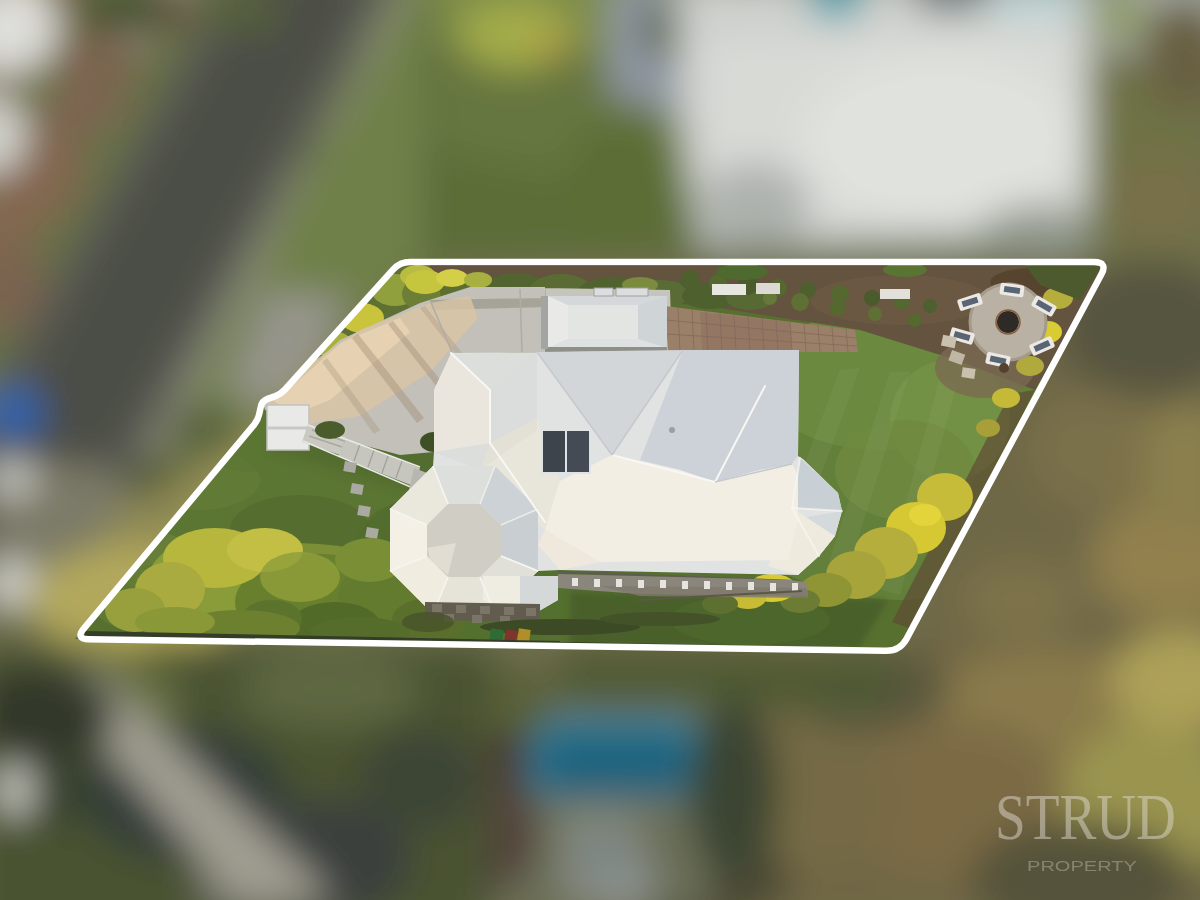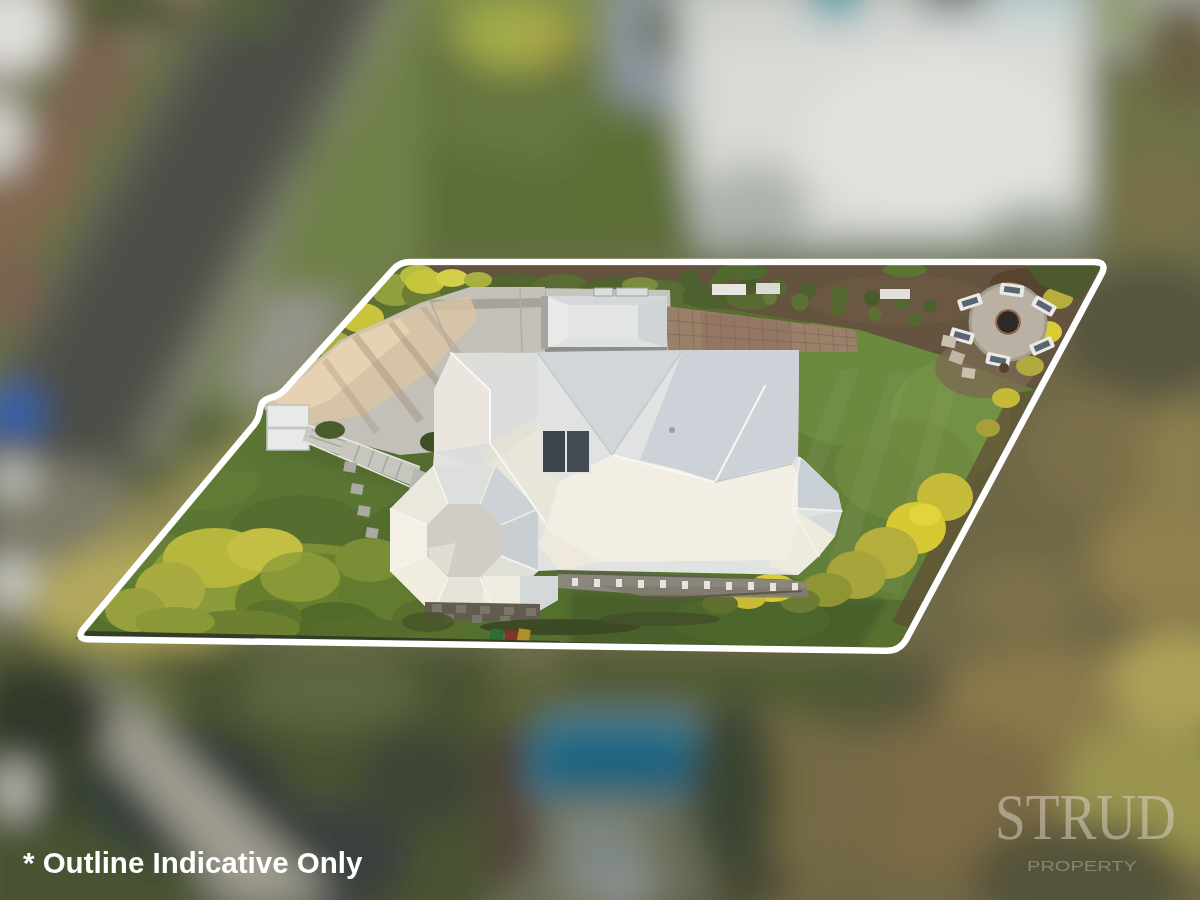--- a/index.html
+++ b/index.html
@@ -525,14 +525,13 @@
   </g>
 
   <text x="995" y="839" font-family="Liberation Serif, serif" font-size="66" fill="rgba(222,216,205,0.5)" textLength="181" lengthAdjust="spacingAndGlyphs">STRUD</text>
 
   <text x="1027" y="871" font-family="Liberation Sans, sans-serif" font-size="15" fill="rgba(215,210,198,0.38)" textLength="110" lengthAdjust="spacingAndGlyphs">PROPERTY</text>
 
   <path d="M393.3,269.4 Q400,262 410.0,262.0 L1094.0,262.0 Q1108,262 1101.4,274.3 L906.6,638.7 Q900,651 886.0,650.8 L89.0,639.2 Q75,639 84.0,628.3 L254.2,424.6 Q258,420 259.2,414.1 L260.8,406.9 Q262,401 267.6,398.9 L275.4,396.1 Q281,394 285.0,389.5 Z" fill="none" stroke="#ffffff" stroke-width="6.5" stroke-linejoin="round"></path>
   </g>
 </svg>
 
-<div class="caption">* Outline Indicative Only</div>
 </div>
 
 </body></html>

